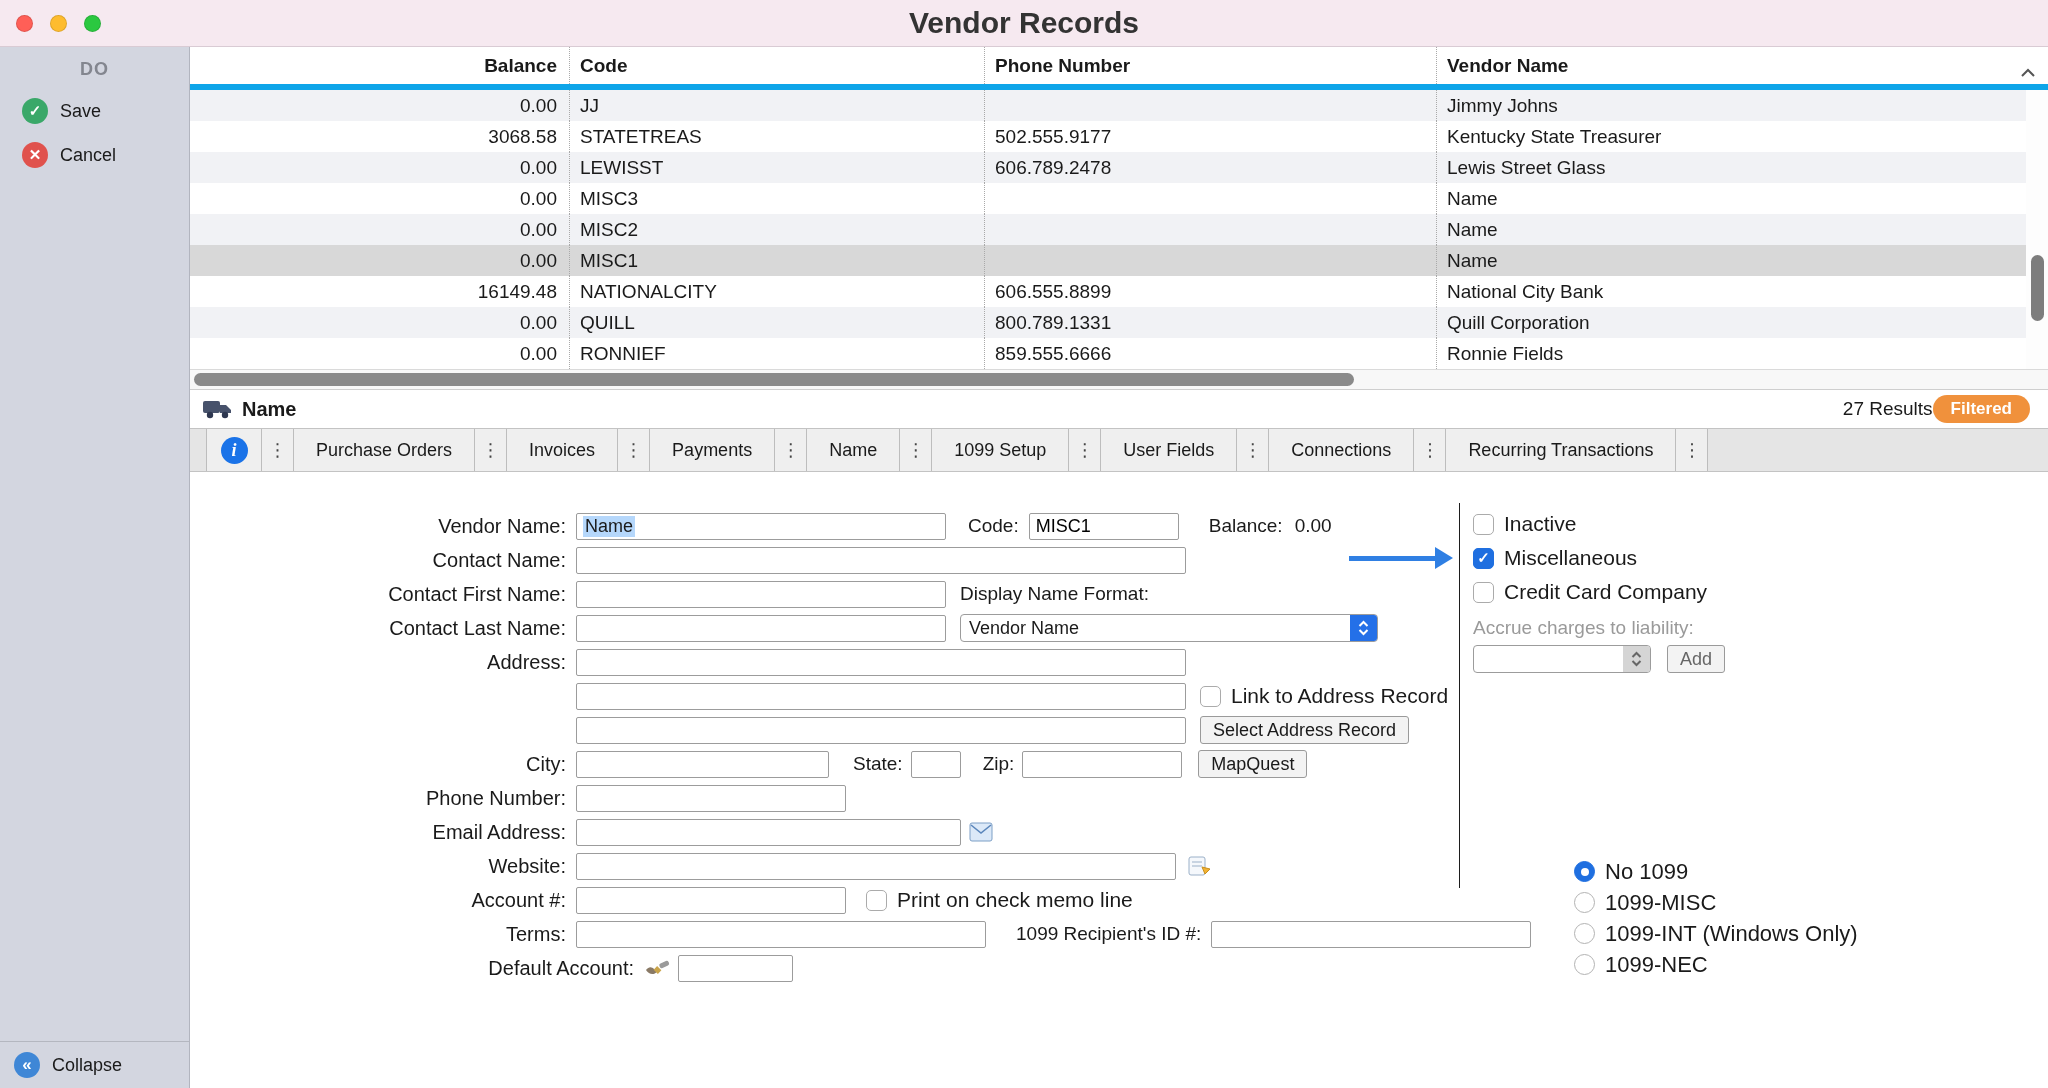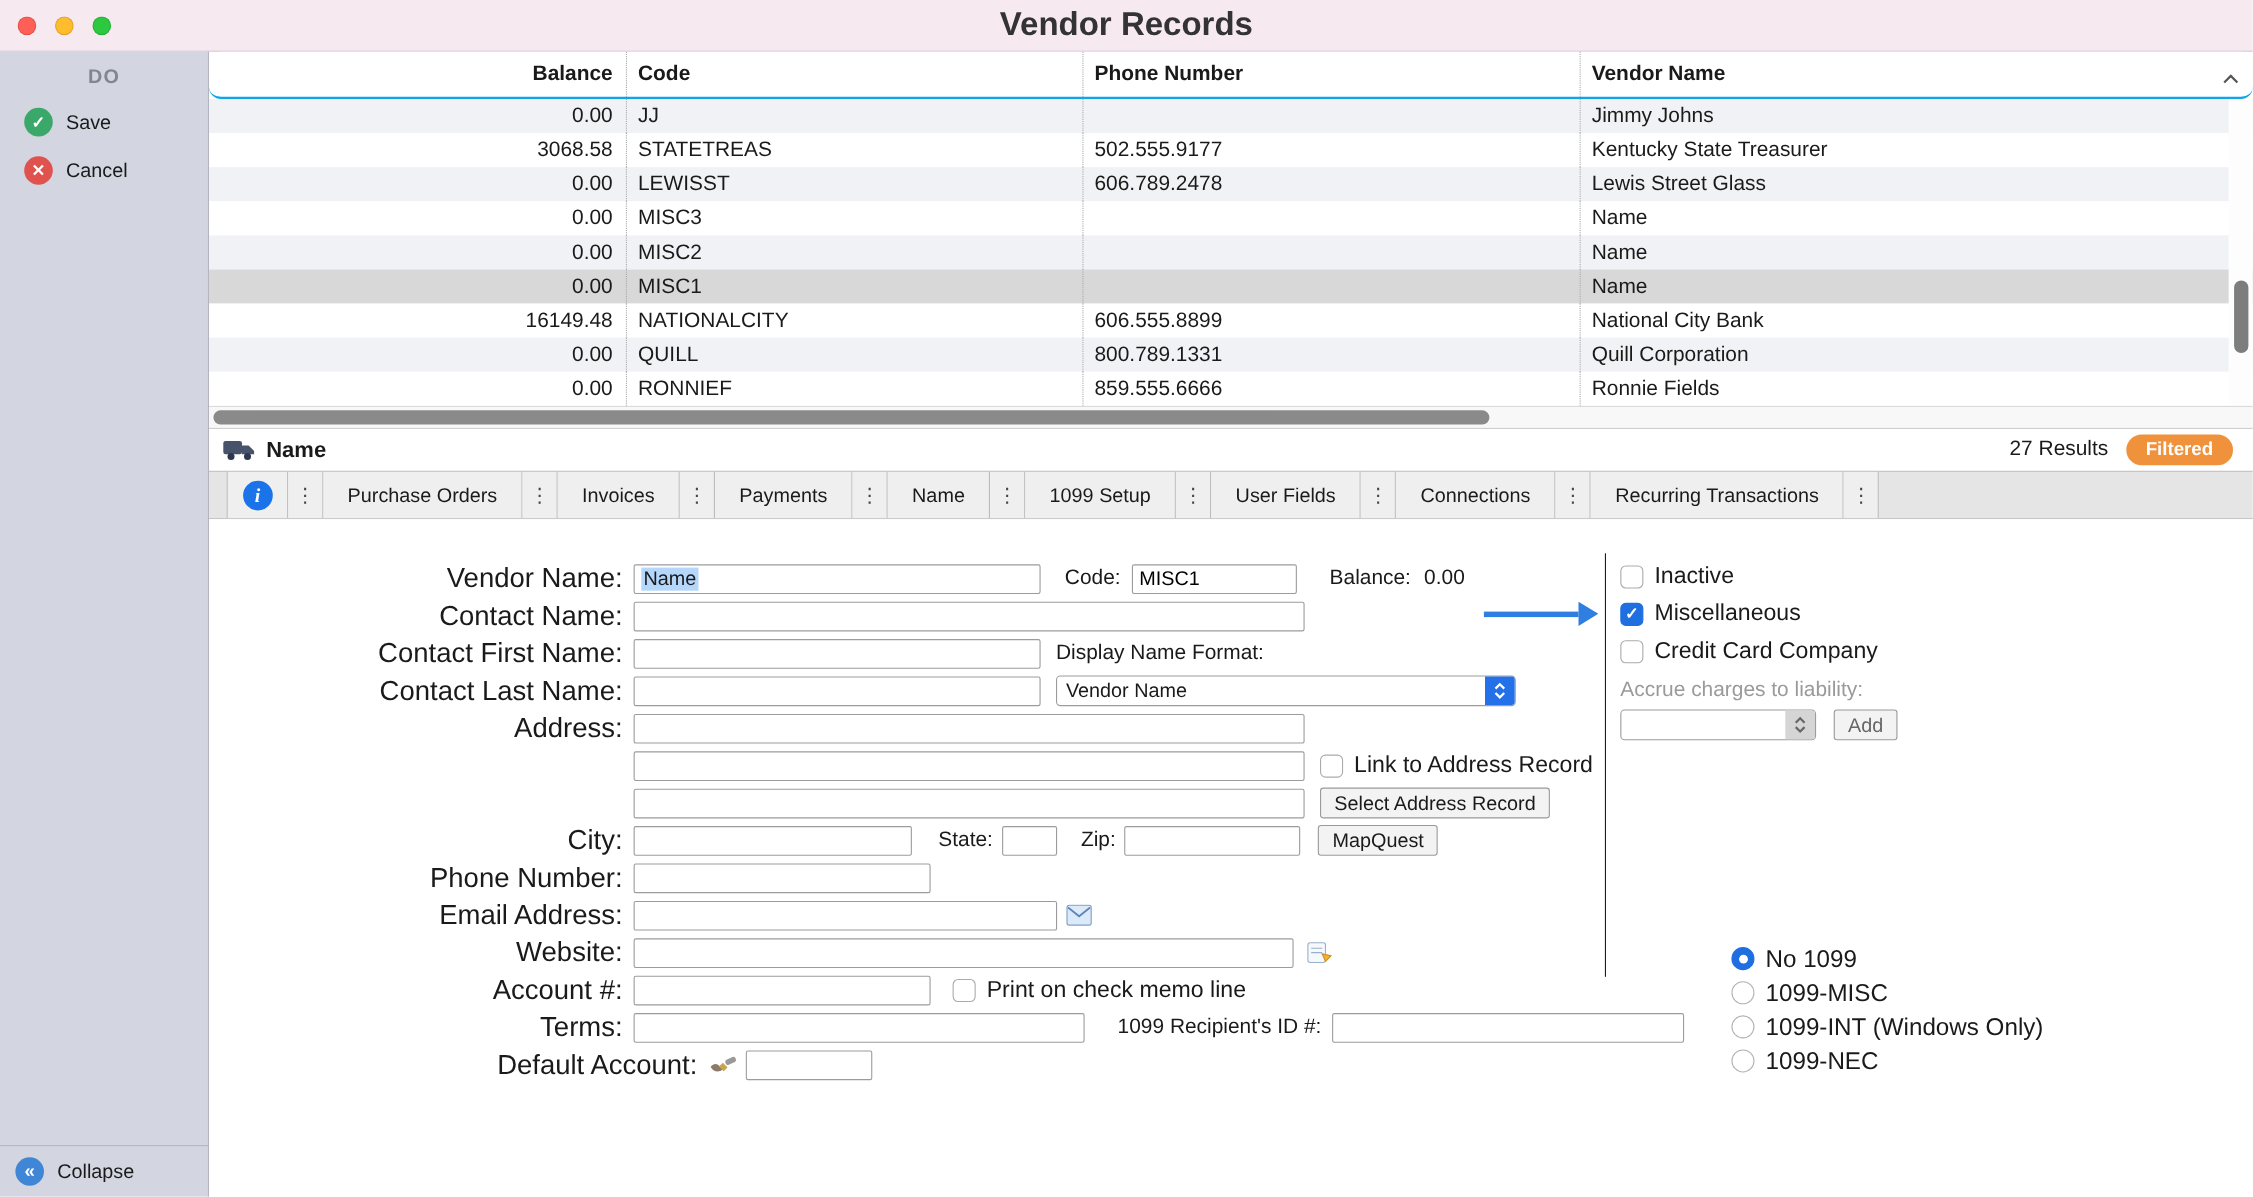--- a/index.html
+++ b/index.html
@@ -30,21 +30,21 @@
     justify-content:center; color:#fff; font-size:15px; font-weight:bold; flex:0 0 26px; }
   .sb-ic.save { background:#3aa869; }
   .sb-ic.cancel { background:#e0524d; }
   .sb-ic.collapse { background:#3f87d6; font-size:17px; }
   .sb-lbl { margin-left:12px; font-size:18px; }
   .sb-bottom { position:absolute; bottom:0; left:0; right:0; height:47px;
     border-top:1px solid #b4b7c0; display:flex; align-items:center; padding-left:14px; }
 
   
   .thead { position:absolute; left:190px; top:47px; right:0; height:43px; background:#fff;
-    border-bottom:2px solid #0ea5e9; display:flex; align-items:center; font-weight:bold;border-radius:11px; }
+    border-bottom:6px solid #0ea5e9; display:flex; align-items:center; font-weight:bold; }
   .c-bal { width:380px; text-align:right; padding-right:12px; border-right:1px dotted #a9a9a9;
     height:100%; display:flex; align-items:center; justify-content:flex-end; }
   .c-code { width:415px; padding-left:10px; border-right:1px dotted #a9a9a9;
     height:100%; display:flex; align-items:center; }
   .c-phone { width:452px; padding-left:10px; border-right:1px dotted #a9a9a9;
     height:100%; display:flex; align-items:center; }
   .c-name { flex:1; padding-left:10px; height:100%; display:flex; align-items:center; }
   .sort-ic { position:absolute; right:12px; top:14px; }
   .tbody { position:absolute; left:190px; top:90px; right:0; height:279px; overflow:hidden; }
   .trow { display:flex; height:31px; font-size:19px; background:#fff; }
@@ -55,21 +55,21 @@
     background:#7d7d7d; border-radius:7px; }
   .hscroll { position:absolute; left:190px; right:0; top:369px; height:21px; background:#f8f8f8;
     border-top:1px solid #dadada; border-bottom:1px solid #cfcfcf; }
   .hthumb { position:absolute; left:4px; top:3px; width:1160px; height:13px;
     background:#8a8a8a; border-radius:7px; }
 
   
   .recordbar { position:absolute; left:190px; right:0; top:390px; height:38px; background:#fff;
     display:flex; align-items:center; padding:0 18px 0 12px; }
   .rb-title { margin-left:10px; font-size:20px; font-weight:bold; }
-  .rb-right { margin-left:auto; display:flex; align-items:center; gap:16px; }
+  .rb-right { margin-left:auto; display:flex; align-items:center; }
   .rb-results { font-size:19px; }
   .rb-badge { background:#f0913c; color:#fff; font-size:17px; font-weight:bold;
     padding:4px 18px; border-radius:15px; }
 
   
   .tabbar { position:absolute; left:190px; right:0; top:428px; height:44px; background:#e5e5e5;
     border-top:1px solid #c3c3c3; border-bottom:1px solid #c3c3c3;
     display:flex; align-items:stretch; padding-left:16px; }
   .tseg { display:flex; align-items:center; justify-content:center; background:#efefef;
     border-right:1px solid #bdbdbd; font-size:18px; }
@@ -78,21 +78,21 @@
   .tseg.dots { width:32px; color:#444; font-size:18px; background:#efefef; }
   .tseg.iseg { width:56px; }
   .info-ic { width:27px; height:27px; border-radius:50%; background:#1a73e8; color:#fff;
     display:flex; align-items:center; justify-content:center;
     font-family:"Liberation Serif", serif; font-style:italic; font-weight:bold; font-size:18px; }
 
   
   .formarea { position:absolute; left:190px; right:0; top:472px; bottom:0; background:#fff;
     padding-top:37px; padding-left:8px; }
   .frow { display:flex; align-items:center; height:34px; }
-  .lbl { width:378px; text-align:right; padding-right:10px; font-size:25px; flex:0 0 378px; }
+  .lbl { width:378px; text-align:right; padding-right:10px; font-size:20px; flex:0 0 378px; }
   .lbl-wide { width:446px; flex:0 0 446px; }
   .lbl-inline { font-size:19px; }
   .inp, .field { height:27px; border:1px solid #9c9c9c; background:#fff; border-radius:2px;
     font-family:"Liberation Sans", sans-serif; font-size:18px; padding:0 6px; }
   .field { display:flex; align-items:center; }
   .sel { background:#b5d7fb; padding:0 2px; }
   .static { font-size:19px; }
   .dropdown { height:28px; border:1px solid #9c9c9c; border-radius:4px; background:#fff;
     display:flex; align-items:center; position:relative; }
   .dd-val { padding-left:8px; font-size:18px; flex:1; }

